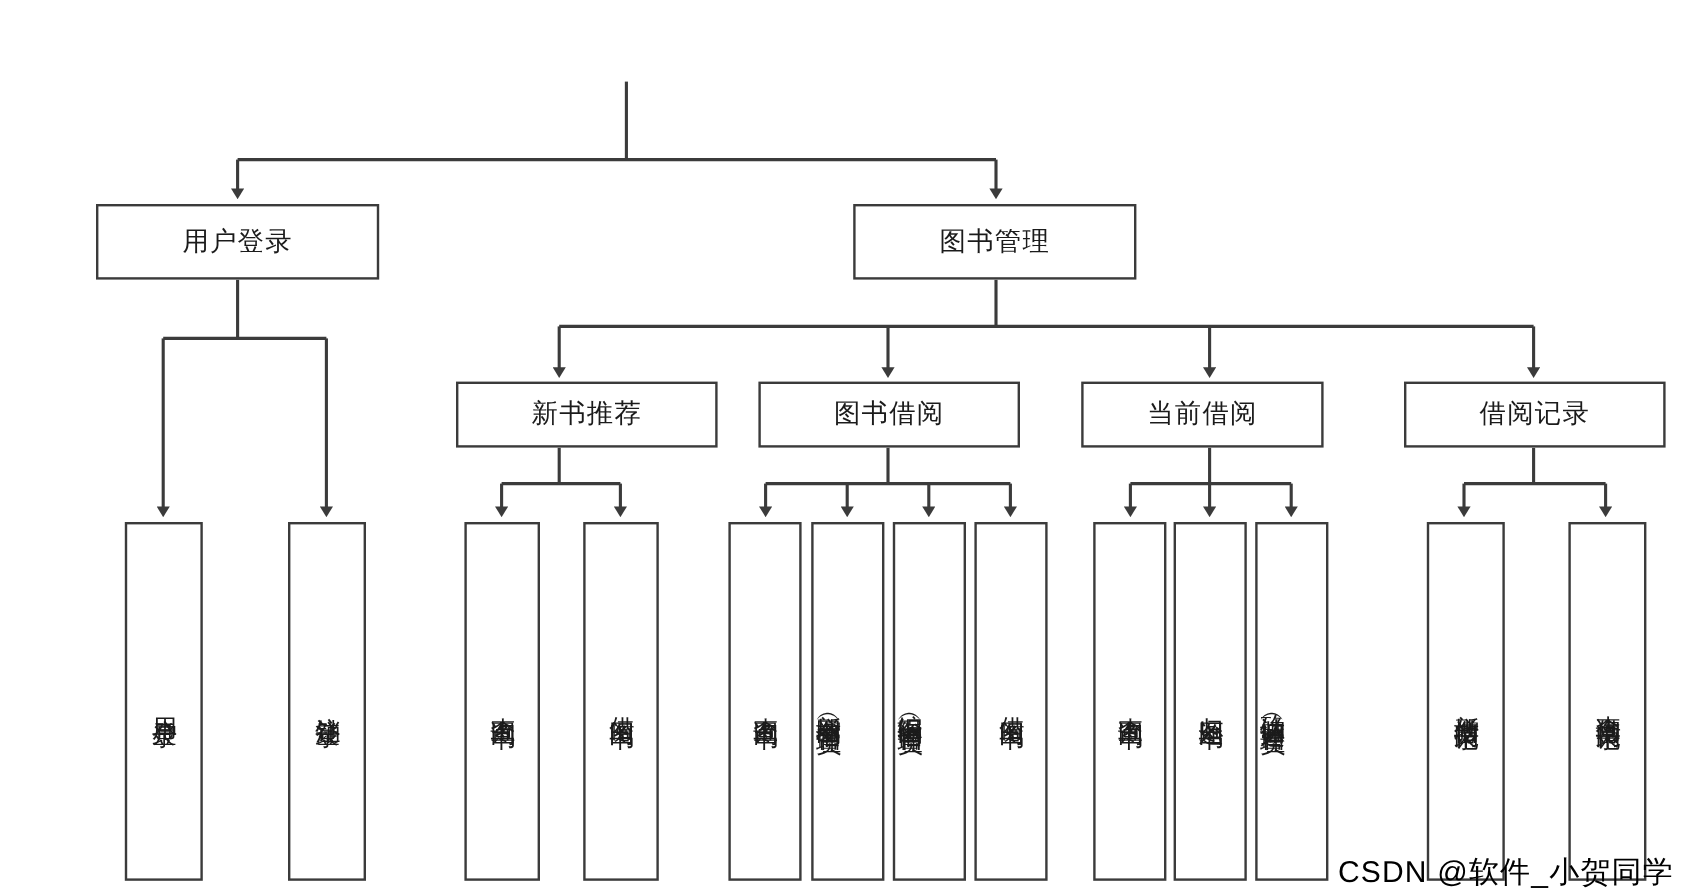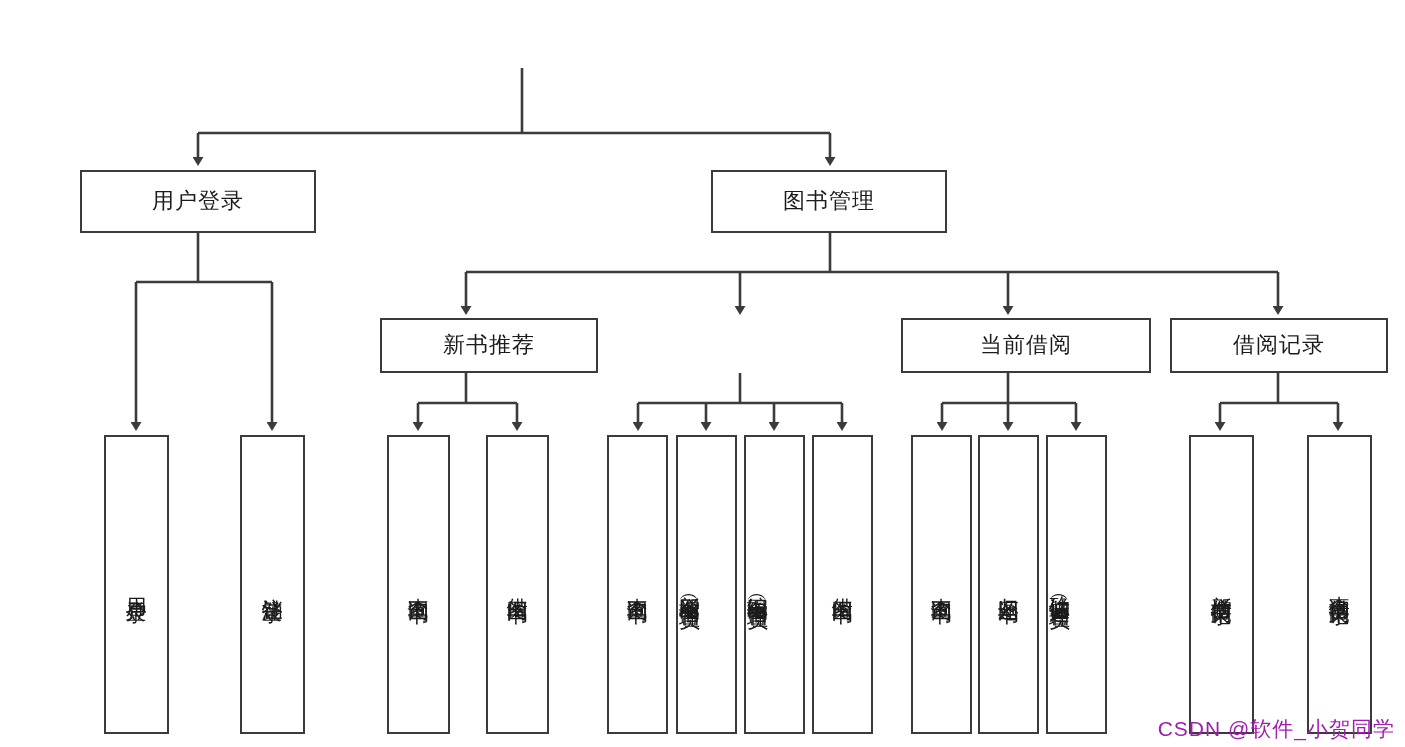--- a/index.html
+++ b/index.html
@@ -59,22 +59,22 @@
     white-space: nowrap;
   }
   .node.vertical.centered {
     justify-content: center;
     padding-top: 0;
   }
   .watermark {
     position: absolute;
     right: 10px;
     bottom: 4px;
-    font-size: 21px;
-    color: #a21caf;
+    font-size: 25px;
+    color: #000000;
     letter-spacing: 1px;
     white-space: nowrap;
     font-family: "Liberation Sans", "DejaVu Sans", sans-serif;
   }
 </style>
 </head>
 <body>
 
 <div id="diagram-root">
 
@@ -132,21 +132,24 @@
   <div class="node horizontal" style="left:80px; top:170px; width:236px; height:63px;">
     <span class="node-label">用户登录</span>
   </div>
   <div class="node horizontal" style="left:711px; top:170px; width:236px; height:63px;font-family:Liberation Serif, serif;">
     <span class="node-label">图书管理</span>
   </div>
 
   <div class="node horizontal" style="left:380px; top:318px; width:218px; height:55px;">
     <span class="node-label">新书推荐</span>
   </div>
-  <div class="node horizontal" style="left:901px; top:318px; width:250px; height:55px;">
+  <div class="node horizontal" style="left:632px; top:318px; width:218px; height:55px;">
+    <span class="node-label">图书借阅</span>
+  </div>
+  <div class="node horizontal" style="left:901px; top:318px; width:202px; height:55px;">
     <span class="node-label">当前借阅</span>
   </div>
   <div class="node horizontal" style="left:1170px; top:318px; width:218px; height:55px;align-items:center;">
     <span class="node-label">借阅记录</span>
   </div>
 
   <div class="node vertical centered" style="left:104px; top:435px; width:65px; height:299px;">
     <span class="node-label">用户登录</span>
   </div>
   <div class="node vertical centered" style="left:240px; top:435px; width:65px; height:299px;">

